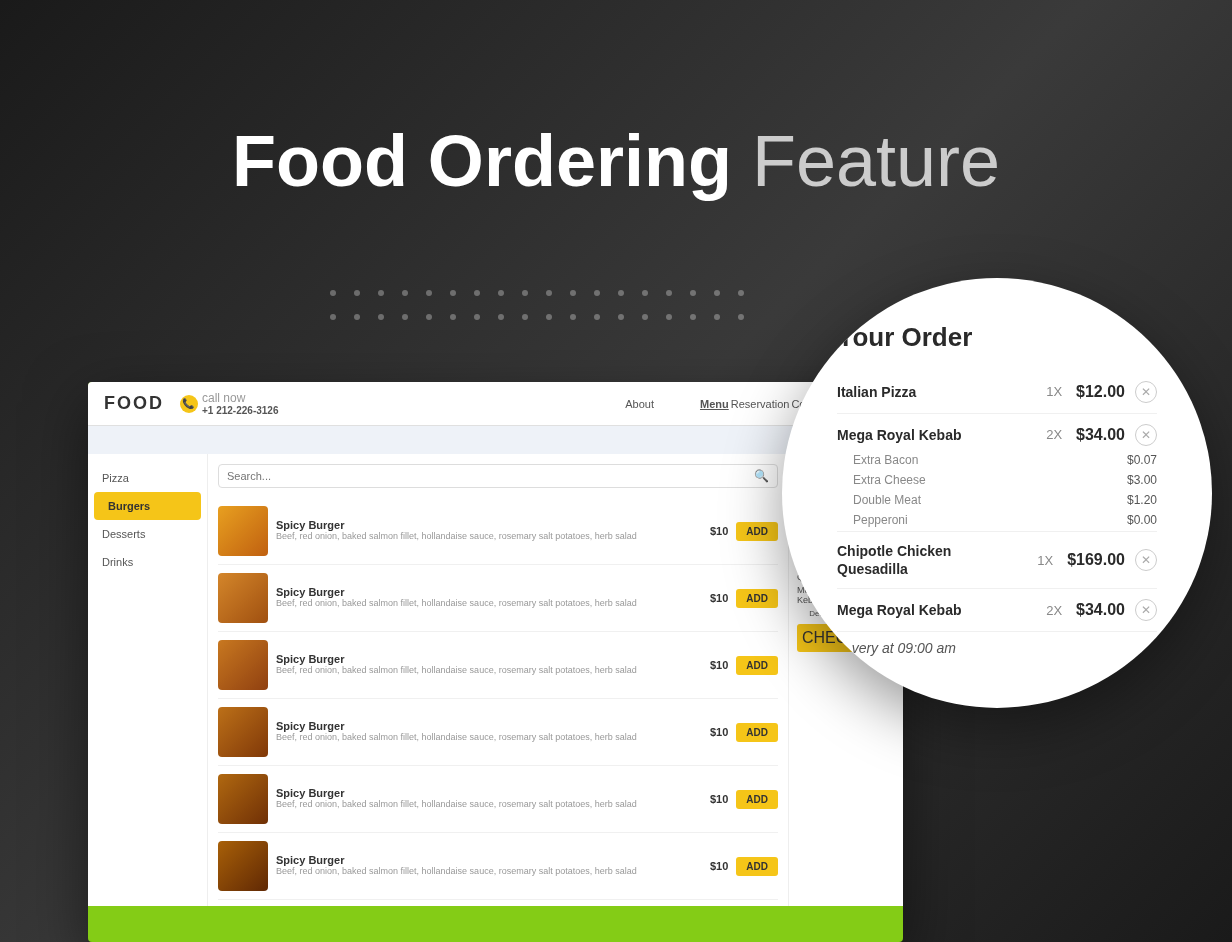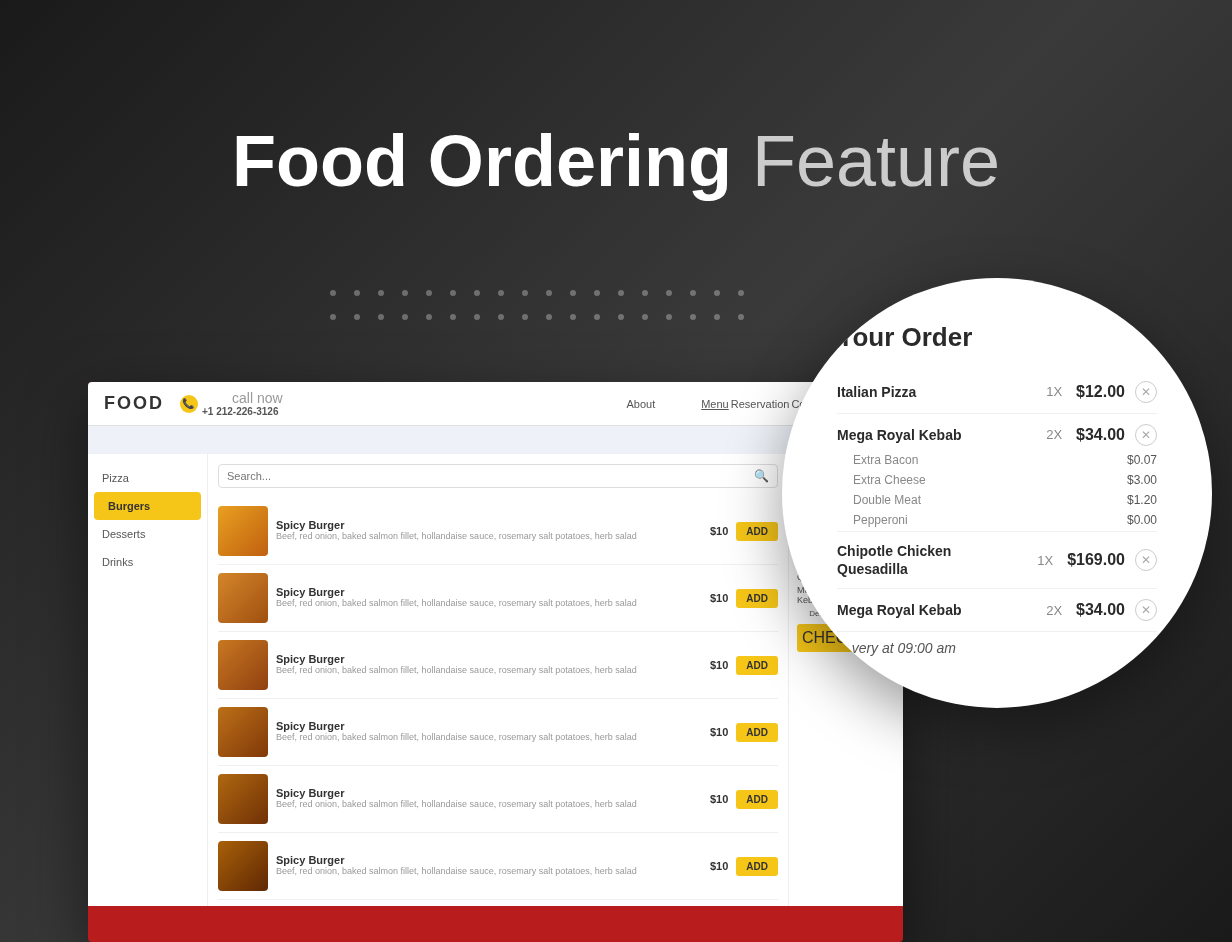--- a/index.html
+++ b/index.html
@@ -61,21 +61,21 @@
       background: rgba(255,255,255,0.3);
     }
 
     
     .browser-mockup {
       position: absolute;
       top: 382px;
       left: 88px;
       width: 815px;
       height: 560px;
-      background: #b91c1c;
+      background: #84cc16;
       border-radius: 4px;
       overflow: hidden;
       z-index: 20;
       box-shadow: 0 20px 60px rgba(0,0,0,0.5);
     }
 
     
     .browser-nav {
       background: white;
       padding: 8px 16px;
@@ -110,21 +110,21 @@
     }
     .nav-links {
       display: flex;
       gap: 2px;
       margin-left: auto;
       font-size: 11px;
       color: #555;
     }
     .nav-links span.active {
       text-decoration: underline;
-      font-weight: 400;
+      font-weight: 700;
       padding-left: 44px;
     }
 
     
     .menu-header {
       background: #eef2f8;
       text-align: center;
       padding: 14px;
     }
     .menu-header h2 {
@@ -462,21 +462,21 @@
   </div>
 </div>
 
 <div class="browser-mockup">
 
   <div class="browser-nav">
     <span class="brand-logo">FOOD</span>
     <div class="phone-badge">
       <div class="phone-icon">📞</div>
       <div>
-        <div style="font-size:14px;color:#999;margin-left:30px;">call now</div>
+        <div style="font-size:12px;color:#999;">call now</div>
         <div style="font-size:10px;font-weight:600;">+1 212-226-3126</div>
       </div>
     </div>
     <div class="nav-links">
       <span>About</span>
       <span class="active">Menu</span>
       <span>Reservation</span>
       <span>Contact</span>
       <span>Shortcodes</span>
     </div>

